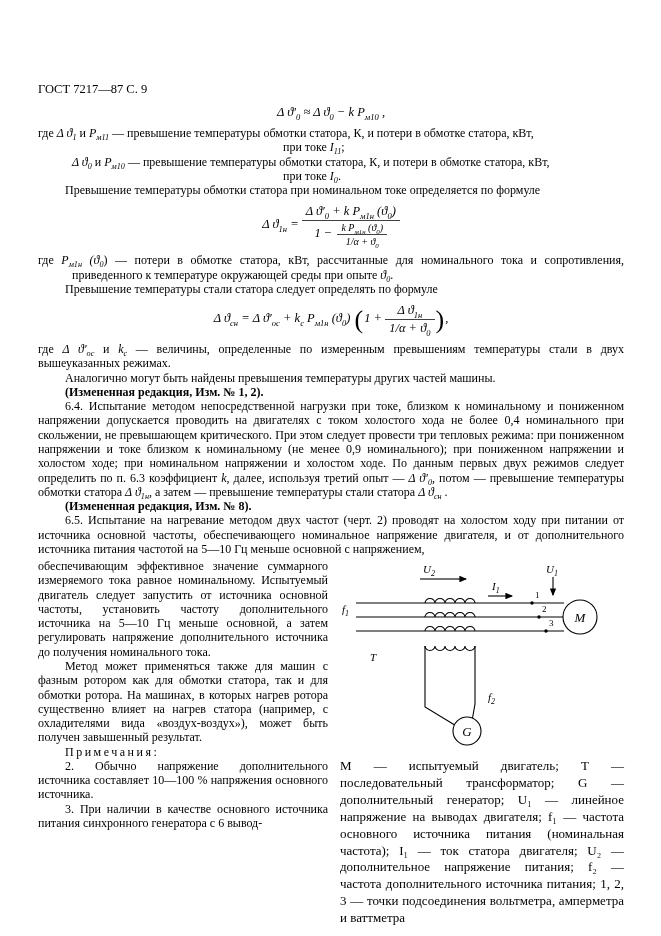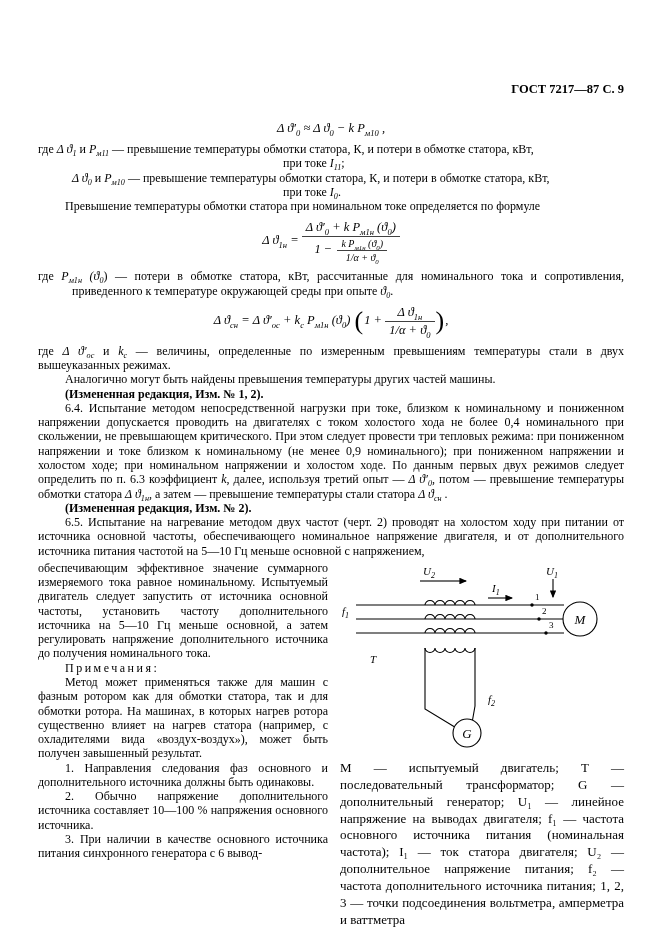--- a/index.html
+++ b/index.html
@@ -1,19 +1,19 @@
 <!DOCTYPE html>
 <html><head>
 <meta charset="utf-8">
 <style>
   html,body{margin:0;padding:0;background:#fff;}
   .page{position:relative;width:661px;height:936px;background:#fff;box-sizing:border-box;
         padding:82px 37px 0 38px;overflow:hidden;color:#000;
         font-family:"Liberation Serif",serif;font-size:12px;}
-  .hdr{text-align:right;font-weight:bold;font-size:12.5px;margin-bottom:24px;}
+  .hdr{text-align:left;font-weight:normal;font-size:12.5px;margin-bottom:8px;}
   p{margin:0;text-align:justify;line-height:1.19;}
   .ind{text-indent:27px;}
   .b{font-weight:bold;}
   .v{font-style:italic;}
   sub{font-size:68%;line-height:0;}
   .formula{text-align:center;font-style:italic;font-size:12.5px;margin:7px 0 6px;}
   .frac{display:inline-block;vertical-align:middle;text-align:center;}
   .frac .fr-n{display:block;border-bottom:1px solid #404040;padding:0 4px 1px;}
   .frac .fr-d{display:block;padding:1px 4px 0;}
   .ifrac{font-size:80%;margin-left:2px;}
@@ -49,41 +49,41 @@
   <p><span>где </span><span class="v">Δ ϑ</span><sub class="v">1</sub><span> и </span><span class="v">P</span><sub class="v">м11</sub><span> — превышение температуры обмотки статора, К, и потери в обмотке статора, кВт,</span><br><span class="cont">при токе </span><span class="v">I</span><sub class="v">11</sub><span>;</span></p>
 
   <p class="indent2"><span class="v">Δ ϑ</span><sub class="v">0</sub><span> и </span><span class="v">P</span><sub class="v">м10</sub><span> — превышение температуры обмотки статора, К, и потери в обмотке статора, кВт,</span><br><span class="cont2">при токе </span><span class="v">I</span><sub class="v">0</sub><span>.</span></p>
 
   <p class="ind">Превышение температуры обмотки статора при номинальном токе определяется по формуле</p>
 
   <div class="formula"><span>Δ ϑ</span><sub>1н</sub><span> = </span><span class="frac"><span class="fr-n"><span>Δ ϑ′</span><sub>0</sub><span> + k P</span><sub>м1н</sub><span> (ϑ</span><sub>0</sub><span>)</span></span><span class="fr-d"><span>1 − </span><span class="frac ifrac"><span class="fr-n"><span>k P</span><sub>м1н</sub><span> (ϑ</span><sub>0</sub><span>)</span></span><span class="fr-d"><span>1/α + ϑ</span><sub>0</sub></span></span></span></span></div>
 
   <p class="hang"><span>где </span><span class="v">P</span><sub class="v">м1н</sub><span class="v"> (ϑ</span><sub class="v">0</sub><span>) — потери в обмотке статора, кВт, рассчитанные для номинального тока и сопротивления, приведенного к температуре окружающей среды при опыте </span><span class="v">ϑ</span><sub class="v">0</sub><span>.</span></p>
 
+  <p class="ind">Превышение температуры стали статора следует определять по формуле</p>
 
   <div class="formula"><span>Δ ϑ</span><sub>сн</sub><span> = Δ ϑ′</span><sub>ос</sub><span> + k</span><sub>с</sub><span> P</span><sub>м1н</sub><span> (ϑ</span><sub>0</sub><span>)</span> <span class="bp">(</span><span>1 + </span><span class="frac"><span class="fr-n"><span>Δ ϑ</span><sub>1н</sub></span><span class="fr-d"><span>1/α + ϑ</span><sub>0</sub></span></span><span class="bp">)</span><span>,</span></div>
 
   <p><span>где </span><span class="v">Δ ϑ′</span><sub class="v">ос</sub><span> и </span><span class="v">k</span><sub class="v">с</sub><span> — величины, определенные по измеренным превышениям температуры стали в двух вышеуказанных режимах.</span></p>
 
   <p class="ind">Аналогично могут быть найдены превышения температуры других частей машины.</p>
 
   <p class="ind b">(Измененная редакция, Изм. № 1, 2).</p>
 
   <p class="ind"><span>6.4. Испытание методом непосредственной нагрузки при токе, близком к номинальному и пониженном напряжении допускается проводить на двигателях с током холостого хода не более 0,4 номинального при скольжении, не превышающем критического. При этом следует провести три тепловых режима: при пониженном напряжении и токе близком к номинальному (не менее 0,9 номинального); при пониженном напряжении и холостом ходе; при номинальном напряжении и холостом ходе. По данным первых двух режимов следует определить по п. 6.3 коэффициент </span><span class="v">k</span><span>, далее, используя третий опыт — </span><span class="v">Δ ϑ′</span><sub class="v">0</sub><span>, потом — превышение температуры обмотки статора </span><span class="v">Δ ϑ</span><sub class="v">1н</sub><span>, а затем — превышение температуры стали статора </span><span class="v">Δ ϑ</span><sub class="v">сн</sub><span> .</span></p>
 
-  <p class="ind b">(Измененная редакция, Изм. № 2).</p>
+  <p class="ind b">(Измененная редакция, Изм. № 8).</p>
 
   <p class="ind">6.5. Испытание на нагревание методом двух частот (черт. 2) проводят на холостом ходу при питании от источника основной частоты, обеспечивающего номинальное напряжение двигателя, и от дополнительного источника питания частотой на 5—10 Гц меньше основной с напряжением,</p>
 
   <div class="cols">
     <div class="colL">
       <p>обеспечивающим эффективное значение суммарного измеряемого тока равное номинальному. Испытуемый двигатель следует запустить от источника основной частоты, установить частоту дополнительного источника на 5—10 Гц меньше основной, а затем регулировать напряжение дополнительного источника до получения номинального тока.</p>
+      <p class="ind">Метод может применяться также для машин с фазным ротором как для обмотки статора, так и для обмотки ротора. На машинах, в которых нагрев ротора существенно влияет на нагрев статора (например, с охладителями вида «воздух-воздух»), может быть получен завышенный результат.</p>
       <p class="ind notes-t">Примечания:</p>
-      <p class="ind">Метод может применяться также для машин с фазным ротором как для обмотки статора, так и для обмотки ротора. На машинах, в которых нагрев ротора существенно влияет на нагрев статора (например, с охладителями вида «воздух-воздух»), может быть получен завышенный результат.</p>
-      <p class="ind">1. Направления следования фаз основного и дополнительного источника должны быть одинаковы.</p>
       <p class="ind">2. Обычно напряжение дополнительного источника составляет 10—100 % напряжения основного источника.</p>
       <p class="ind">3. При наличии в качестве основного источника питания синхронного генератора с 6 вывод-</p>
     </div>
 
     <div class="colR">
       <svg width="284" height="192" viewBox="0 0 284 192" xmlns="http://www.w3.org/2000/svg">
         <defs>
           <marker id="arr" markerWidth="7" markerHeight="6" refX="6" refY="3" orient="auto">
             <path d="M0,0 L7,3 L0,6 Z" fill="#000"></path>
           </marker>

